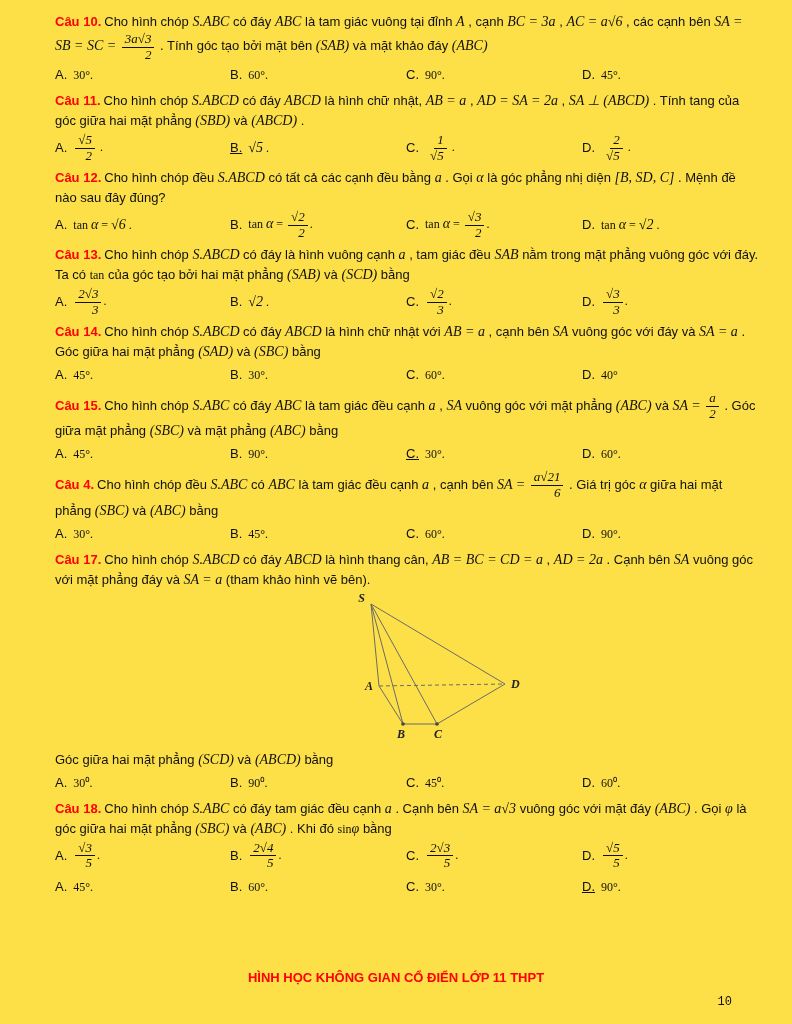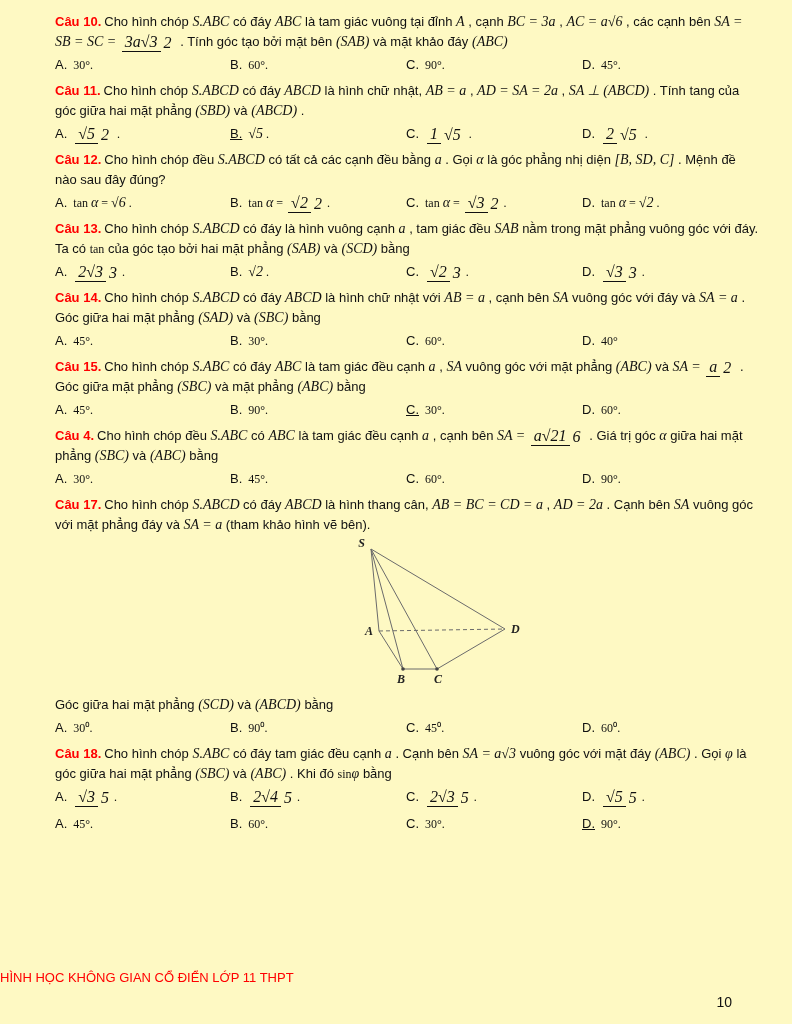--- a/index.html
+++ b/index.html
@@ -1,41 +1,41 @@
 <!DOCTYPE html>
 <html><head>
 <meta charset="utf-8">
 <style>
   *{margin:0;padding:0;box-sizing:border-box}
   html,body{background:#fff}
-  .page{position:relative;width:792px;height:1024px;background:#fef9c3;overflow:hidden;
+  .page{position:relative;width:792px;height:1024px;background:#fde047;overflow:hidden;
         padding:12px 31px 0 55px;color:#111;
         font-family:"Liberation Sans",sans-serif;font-size:13px;line-height:20px}
   .q{margin-bottom:5px}
   .qbody{text-align:left}
   .qlabel{color:#f00;font-weight:bold;margin-right:3px}
   .rich .tx{font-family:"Liberation Sans",sans-serif}
   .mi{font-family:"Liberation Serif",serif;font-style:italic;font-size:14px}
   .mr{font-family:"Liberation Serif",serif;font-size:12px}
-  .frac{display:inline-flex;flex-direction:row;align-items:center;vertical-align:middle;
-        font-family:"Liberation Serif",serif;font-style:italic;font-size:16px;line-height:1.12;margin:0 2px}
+  .frac{display:inline-flex;flex-direction:column;align-items:flex-end;vertical-align:middle;
+        font-family:"Liberation Serif",serif;font-style:italic;font-size:13px;line-height:1.12;margin:0 2px}
   .frac .num{border-bottom:1px solid #111;padding:0 3px}
   .frac .den{padding:0 3px}
   .opts{display:grid;grid-template-columns:175px 176px 176px auto;align-items:center;margin-top:2px;min-height:22px}
   .opt{display:flex;align-items:center}
   .olabel{margin-right:6px}
   .ul{text-decoration:underline}
   .figure{margin:2px 0 0 252px;height:148px}
   .figure svg line{stroke:#6b6b6b;stroke-width:1;fill:none}
   .figure svg .dash{stroke-dasharray:4 3}
   .figlabels text{font:italic bold 12px "Liberation Serif",serif;fill:#222}
   .tail{margin-top:10px}
-  .footer{position:absolute;left:0;right:0;bottom:36px;text-align:left;color:#f00;
-          font-weight:normal;font-size:13px}
-  .pagenum{position:absolute;right:60px;bottom:12px;font-family:Liberation Sans, sans-serif;font-size:14px}
+  .footer{position:absolute;left:0;right:0;bottom:36px;text-align:center;color:#f00;
+          font-weight:bold;font-size:13px}
+  .pagenum{position:absolute;right:60px;bottom:12px;font-family:Liberation Mono, monospace;font-size:12px}
 </style>
 </head>
 <body>
 
 <div class="page">
 
   <section class="q">
     <p class="qbody"><span class="qlabel">Câu 10.</span><span class="rich"><span class="tx">Cho hình chóp </span><span class="mi">S.ABC</span><span class="tx"> có đáy </span><span class="mi">ABC</span><span class="tx"> là tam giác vuông tại đỉnh </span><span class="mi">A</span><span class="tx"> , cạnh </span><span class="mi">BC = 3a</span><span class="tx"> , </span><span class="mi">AC = a√6</span><span class="tx"> , các cạnh bên </span><span class="mi">SA = SB = SC = </span><span class="frac">
             <span class="num">3a√3</span>
             <span class="den">2</span>

